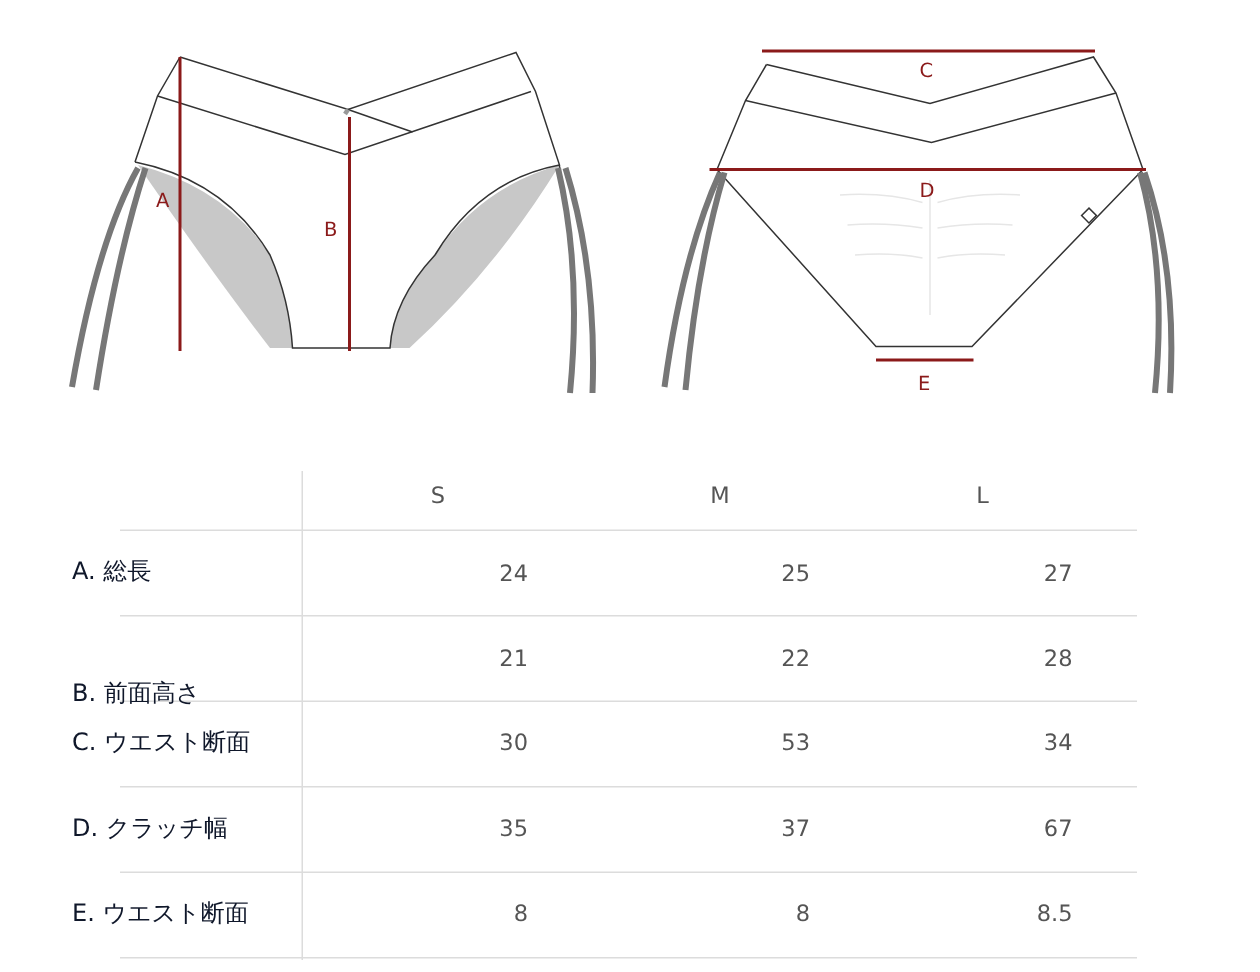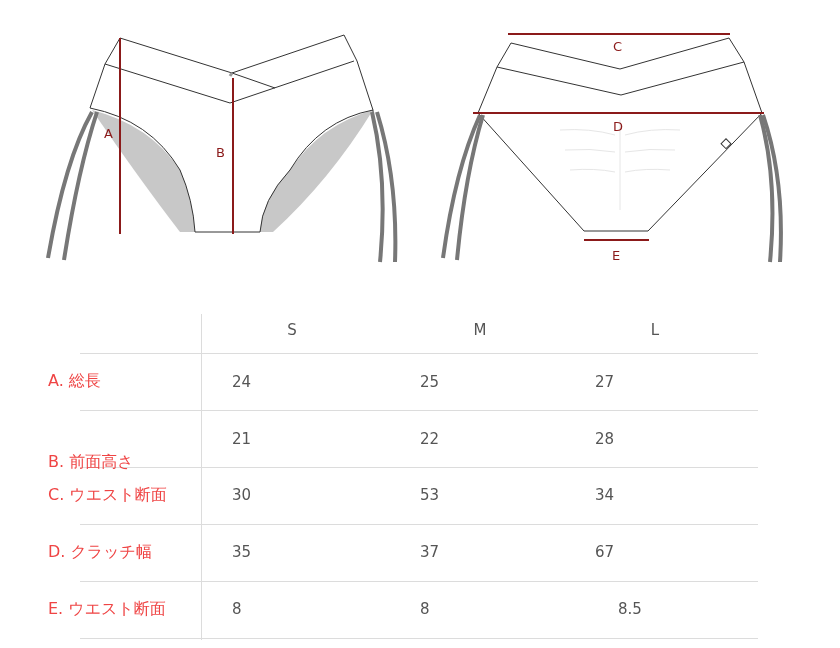--- a/index.html
+++ b/index.html
@@ -3,22 +3,22 @@
 <meta charset="utf-8">
 <style>
   html, body { margin:0; padding:0; background:#ffffff; }
   body { width:840px; height:648px; position:relative; overflow:hidden;
          font-family:"DejaVu Sans","Liberation Sans",sans-serif; }
   .diagram { position:absolute; left:0; top:0; width:840px; height:290px; }
   .diagram svg { position:absolute; left:0; top:0; }
   .mlabel { font-family:"DejaVu Sans","Liberation Sans",sans-serif; font-size:13px; fill:#8b1a1a; }
   .vline { position:absolute; left:201px; top:314px; width:1px; height:326px; background:#dcdcdc; }
   .hline { position:absolute; left:80px; width:678px; height:1px; background:#dcdcdc; }
-  .cell { position:absolute; font-size:15px; color:#555; text-align:left; width:120px; }
-  .rowlabel { position:absolute; left:48px; font-size:16px; color:#ef4444; white-space:nowrap; }
+  .cell { position:absolute; font-size:15px; color:#555; text-align:right; width:120px; }
+  .rowlabel { position:absolute; left:48px; font-size:16px; color:#0f172a; white-space:nowrap; }
   .hdr { position:absolute; font-size:15px; color:#555; text-align:center; width:120px; top:321px; }
 </style>
 </head>
 <body>
 
 <div class="diagram">
   <svg width="840" height="290" viewBox="0 0 840 290">
 
     <g fill="none" stroke="#333" stroke-width="1">
 
@@ -115,15 +115,15 @@
     <div class="rowlabel" style="top:542px">D. クラッチ幅</div>
     <div class="cell" style="left:232px;top:543px">35</div>
     <div class="cell" style="left:420px;top:543px">37</div>
     <div class="cell" style="left:595px;top:543px">67</div>
   </div>
 
   <div>
     <div class="rowlabel" style="top:599px">E. ウエスト断面</div>
     <div class="cell" style="left:232px;top:600px">8</div>
     <div class="cell" style="left:420px;top:600px">8</div>
-    <div class="cell" style="left:618px;top:600px">8.5</div>
+    <div class="cell" style="left:595px;top:600px">8.5</div>
   </div>
 </div>
 
 </body></html>

